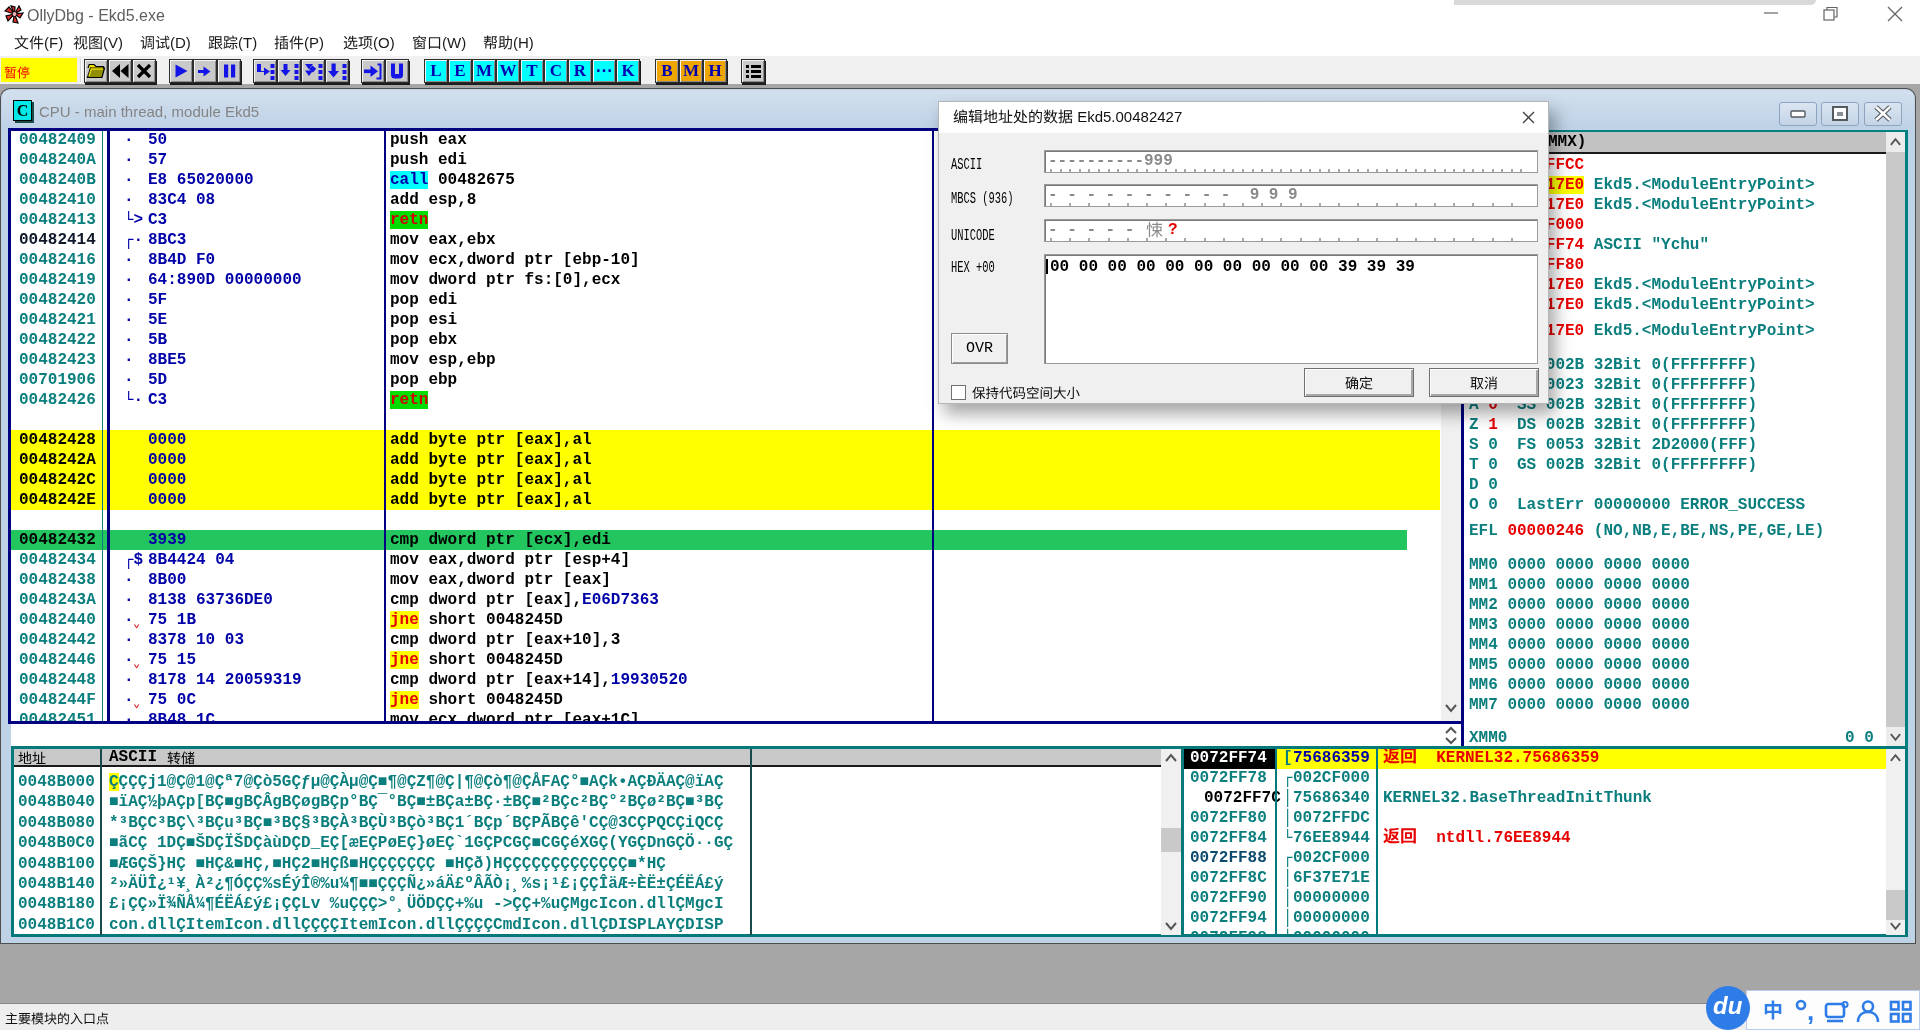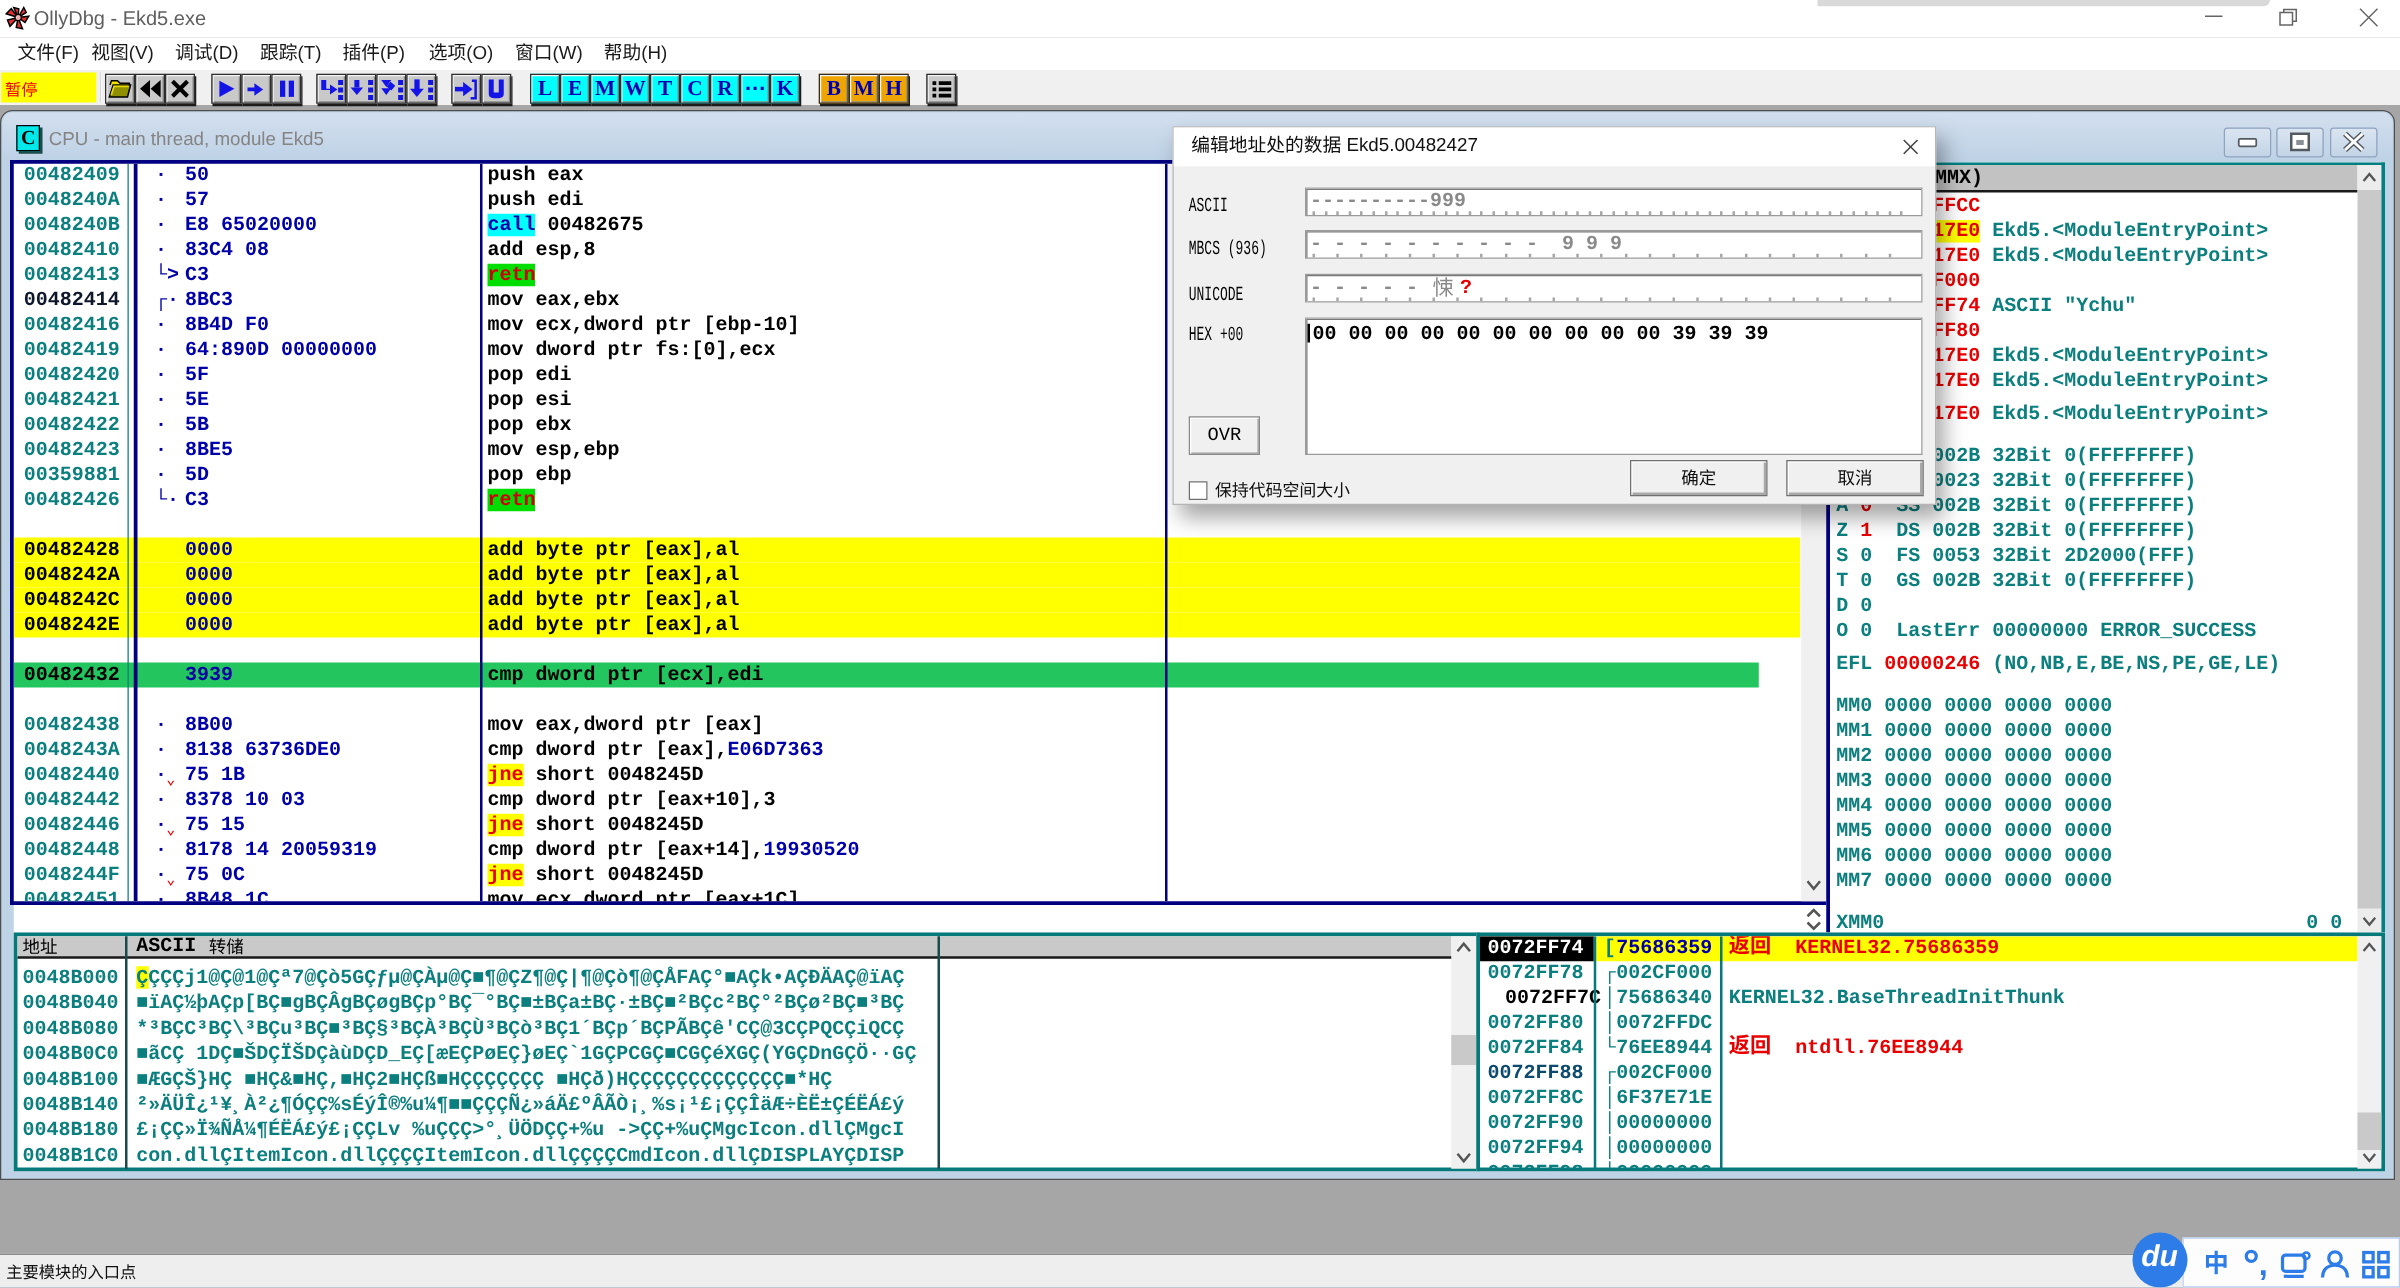--- a/index.html
+++ b/index.html
@@ -175,27 +175,28 @@
     <div class="m row" style="top:39px;width:1429px;height:20px"><span style="position:absolute;left:8px;color:#0b7e7e">0048240B</span><span style="position:absolute;left:113px" class="n">·</span><span style="position:absolute;left:137px" class="n">E8 65020000</span><span style="position:absolute;left:379px;color:#000"><span style="background:#00ffff;color:#0000a8">call</span> 00482675</span></div>
     <div class="m row" style="top:59px;width:1429px;height:20px"><span style="position:absolute;left:8px;color:#0b7e7e">00482410</span><span style="position:absolute;left:113px" class="n">·</span><span style="position:absolute;left:137px" class="n">83C4 08</span><span style="position:absolute;left:379px;color:#000">add esp,8</span></div>
     <div class="m row" style="top:79px;width:1429px;height:20px"><span style="position:absolute;left:8px;color:#0b7e7e">00482413</span><span style="position:absolute;left:113px" class="n">└&gt;</span><span style="position:absolute;left:137px" class="n">C3</span><span style="position:absolute;left:379px;color:#000"><span style="background:#00dd00;color:#d00000">retn</span></span></div>
     <div class="m row" style="top:99px;width:1429px;height:20px"><span style="position:absolute;left:8px;color:#0f172a">00482414</span><span style="position:absolute;left:113px" class="n">┌·</span><span style="position:absolute;left:137px" class="n">8BC3</span><span style="position:absolute;left:379px;color:#000">mov eax,ebx</span></div>
     <div class="m row" style="top:119px;width:1429px;height:20px"><span style="position:absolute;left:8px;color:#0b7e7e">00482416</span><span style="position:absolute;left:113px" class="n">·</span><span style="position:absolute;left:137px" class="n">8B4D F0</span><span style="position:absolute;left:379px;color:#000">mov ecx,dword ptr [ebp-10]</span></div>
     <div class="m row" style="top:139px;width:1429px;height:20px"><span style="position:absolute;left:8px;color:#0b7e7e">00482419</span><span style="position:absolute;left:113px" class="n">·</span><span style="position:absolute;left:137px" class="n">64:890D 00000000</span><span style="position:absolute;left:379px;color:#000">mov dword ptr fs:[0],ecx</span></div>
     <div class="m row" style="top:159px;width:1429px;height:20px"><span style="position:absolute;left:8px;color:#0b7e7e">00482420</span><span style="position:absolute;left:113px" class="n">·</span><span style="position:absolute;left:137px" class="n">5F</span><span style="position:absolute;left:379px;color:#000">pop edi</span></div>
     <div class="m row" style="top:179px;width:1429px;height:20px"><span style="position:absolute;left:8px;color:#0b7e7e">00482421</span><span style="position:absolute;left:113px" class="n">·</span><span style="position:absolute;left:137px" class="n">5E</span><span style="position:absolute;left:379px;color:#000">pop esi</span></div>
     <div class="m row" style="top:199px;width:1429px;height:20px"><span style="position:absolute;left:8px;color:#0b7e7e">00482422</span><span style="position:absolute;left:113px" class="n">·</span><span style="position:absolute;left:137px" class="n">5B</span><span style="position:absolute;left:379px;color:#000">pop ebx</span></div>
     <div class="m row" style="top:219px;width:1429px;height:20px"><span style="position:absolute;left:8px;color:#0b7e7e">00482423</span><span style="position:absolute;left:113px" class="n">·</span><span style="position:absolute;left:137px" class="n">8BE5</span><span style="position:absolute;left:379px;color:#000">mov esp,ebp</span></div>
-    <div class="m row" style="top:239px;width:1429px;height:20px"><span style="position:absolute;left:8px;color:#0b7e7e">00359881</span><span style="position:absolute;left:113px" class="n">·</span><span style="position:absolute;left:137px" class="n">5D</span><span style="position:absolute;left:379px;color:#000">pop ebp</span></div>
+    <div class="m row" style="top:239px;width:1429px;height:20px"><span style="position:absolute;left:8px;color:#0b7e7e">00701906</span><span style="position:absolute;left:113px" class="n">·</span><span style="position:absolute;left:137px" class="n">5D</span><span style="position:absolute;left:379px;color:#000">pop ebp</span></div>
     <div class="m row" style="top:259px;width:1429px;height:20px"><span style="position:absolute;left:8px;color:#0b7e7e">00482426</span><span style="position:absolute;left:113px" class="n">└·</span><span style="position:absolute;left:137px" class="n">C3</span><span style="position:absolute;left:379px;color:#000"><span style="background:#00dd00;color:#d00000">retn</span></span></div>
     <div class="m row" style="top:299px;width:1429px;background:#ffff00;height:20px"><span style="position:absolute;left:8px;color:#000">00482428</span><span style="position:absolute;left:137px" class="n">0000</span><span style="position:absolute;left:379px;color:#000">add byte ptr [eax],al</span></div>
     <div class="m row" style="top:319px;width:1429px;background:#ffff00;height:20px"><span style="position:absolute;left:8px;color:#000">0048242A</span><span style="position:absolute;left:137px" class="n">0000</span><span style="position:absolute;left:379px;color:#000">add byte ptr [eax],al</span></div>
     <div class="m row" style="top:339px;width:1429px;background:#ffff00;height:20px"><span style="position:absolute;left:8px;color:#000">0048242C</span><span style="position:absolute;left:137px" class="n">0000</span><span style="position:absolute;left:379px;color:#000">add byte ptr [eax],al</span></div>
     <div class="m row" style="top:359px;width:1429px;background:#ffff00;height:20px"><span style="position:absolute;left:8px;color:#000">0048242E</span><span style="position:absolute;left:137px" class="n">0000</span><span style="position:absolute;left:379px;color:#000">add byte ptr [eax],al</span></div>
     <div class="m row" style="top:399px;width:1396px;background:#22c55e;height:20px"><span style="position:absolute;left:8px;color:#000">00482432</span><span style="position:absolute;left:137px" class="n">3939</span><span style="position:absolute;left:379px;color:#000">cmp dword ptr [ecx],edi</span></div>
+    <div class="m row" style="top:419px;width:1429px;height:20px"><span style="position:absolute;left:8px;color:#0b7e7e">00482434</span><span style="position:absolute;left:113px" class="n">┌$</span><span style="position:absolute;left:137px" class="n">8B4424 04</span><span style="position:absolute;left:379px;color:#000">mov eax,dword ptr [esp+4]</span></div>
     <div class="m row" style="top:439px;width:1429px;height:20px"><span style="position:absolute;left:8px;color:#0b7e7e">00482438</span><span style="position:absolute;left:113px" class="n">·</span><span style="position:absolute;left:137px" class="n">8B00</span><span style="position:absolute;left:379px;color:#000">mov eax,dword ptr [eax]</span></div>
     <div class="m row" style="top:459px;width:1147px;height:20px"><span style="position:absolute;left:8px;color:#0b7e7e">0048243A</span><span style="position:absolute;left:113px" class="n">·</span><span style="position:absolute;left:137px" class="n">8138 63736DE0</span><span style="position:absolute;left:379px;color:#000">cmp dword ptr [eax],<span class="n">E06D7363</span></span></div>
     <div class="m row" style="top:479px;width:1429px;height:20px"><span style="position:absolute;left:8px;color:#0b7e7e">00482440</span><span style="position:absolute;left:113px" class="n">·</span><span style="position:absolute;left:122px;top:4px;color:#e80000;font-size:12px">⌄</span><span style="position:absolute;left:137px" class="n">75 1B</span><span style="position:absolute;left:379px;color:#000"><span style="background:#ffff00;color:#e80000">jne</span> short 0048245D</span></div>
     <div class="m row" style="top:499px;width:1429px;height:20px"><span style="position:absolute;left:8px;color:#0b7e7e">00482442</span><span style="position:absolute;left:113px" class="n">·</span><span style="position:absolute;left:137px" class="n">8378 10 03</span><span style="position:absolute;left:379px;color:#000">cmp dword ptr [eax+10],3</span></div>
     <div class="m row" style="top:519px;width:1429px;height:20px"><span style="position:absolute;left:8px;color:#0b7e7e">00482446</span><span style="position:absolute;left:113px" class="n">·</span><span style="position:absolute;left:122px;top:4px;color:#e80000;font-size:12px">⌄</span><span style="position:absolute;left:137px" class="n">75 15</span><span style="position:absolute;left:379px;color:#000"><span style="background:#ffff00;color:#e80000">jne</span> short 0048245D</span></div>
     <div class="m row" style="top:539px;width:1687px;height:20px"><span style="position:absolute;left:8px;color:#0b7e7e">00482448</span><span style="position:absolute;left:113px" class="n">·</span><span style="position:absolute;left:137px" class="n">8178 14 20059319</span><span style="position:absolute;left:379px;color:#000">cmp dword ptr [eax+14],<span class="n">19930520</span></span></div>
     <div class="m row" style="top:559px;width:1429px;height:20px"><span style="position:absolute;left:8px;color:#0b7e7e">0048244F</span><span style="position:absolute;left:113px" class="n">·</span><span style="position:absolute;left:122px;top:4px;color:#e80000;font-size:12px">⌄</span><span style="position:absolute;left:137px" class="n">75 0C</span><span style="position:absolute;left:379px;color:#000"><span style="background:#ffff00;color:#e80000">jne</span> short 0048245D</span></div>
     <div class="m row" style="top:579px;width:1429px;height:20px"><span style="position:absolute;left:8px;color:#0b7e7e">00482451</span><span style="position:absolute;left:113px" class="n">·</span><span style="position:absolute;left:137px" class="n">8B48 1C</span><span style="position:absolute;left:379px;color:#000">mov ecx,dword ptr [eax+1C]</span></div>
     <div style="position:absolute;left:91px;top:0;width:1px;height:590px;background:#0b7e7e"></div>
     <div style="position:absolute;left:96px;top:0;width:3px;height:590px;background:#000080"></div>

